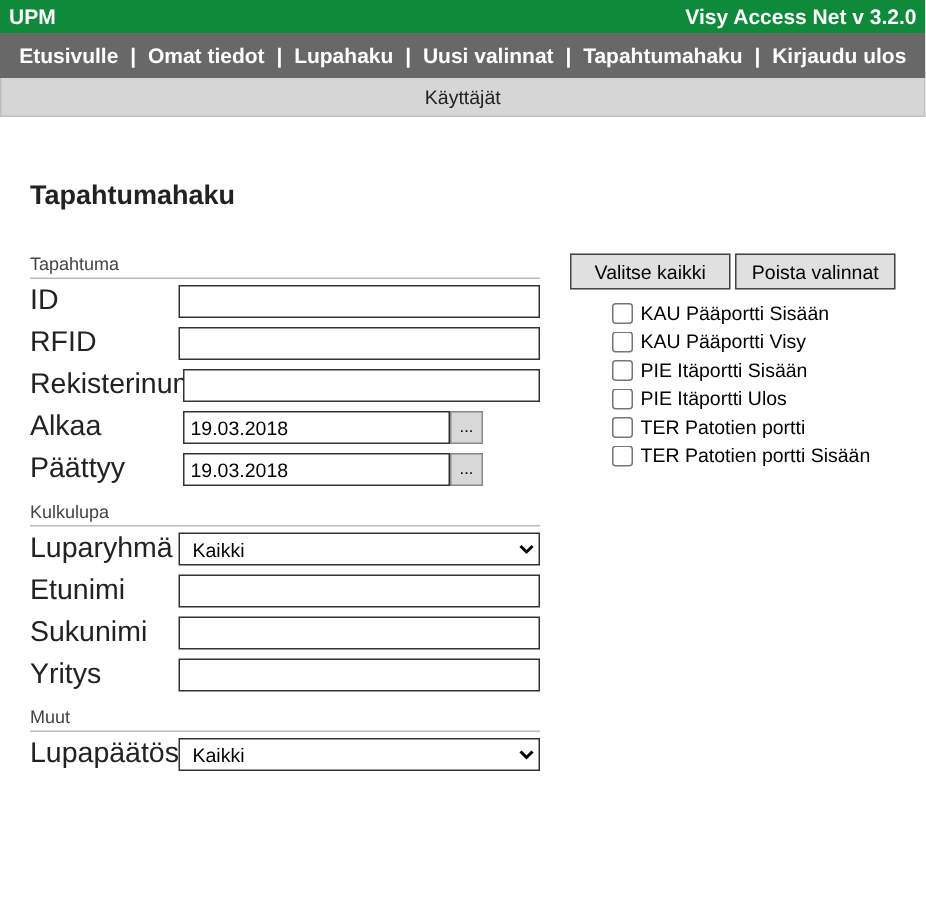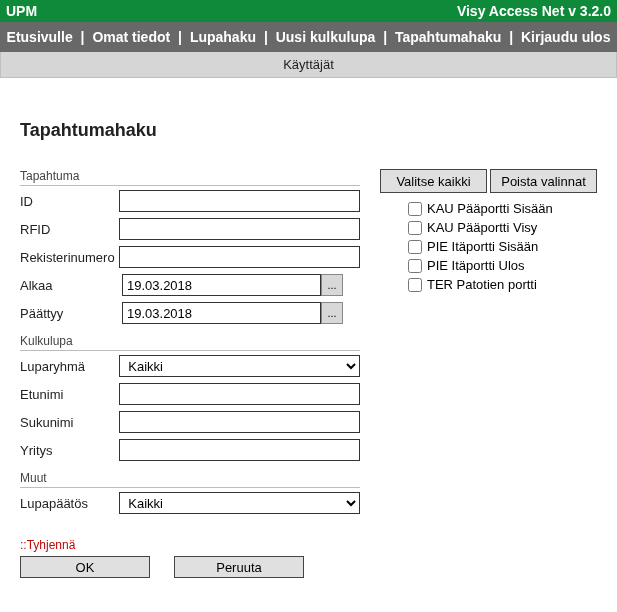--- a/index.html
+++ b/index.html
@@ -62,34 +62,34 @@
     padding-bottom: 2px;
     margin-bottom: 4px;
   }
   .field-row {
     display: flex;
     align-items: center;
     margin-bottom: 6px;
   }
   .field-row label {
     width: 102px;
-    font-size: 13px;
+    font-size: 19px;
     color: #222;
   }
   .field-row input[type="text"],
   .field-row select {
     width: 247px;
     height: 22px;
     border: 1px solid #333;
     padding: 0 4px;
     font-size: 13px;
     background: #fff;
   }
   .date-row input[type="text"] {
-    width: 199px;
+    width: 178px;
   }
   .date-btn {
     width: 22px;
     height: 22px;
     border: 1px solid #888;
     background: #d8d8d8;
     margin-left: 0px;
     cursor: pointer;
     text-align: center;
     font-size: 11px;
@@ -154,21 +154,21 @@
   <span>Visy Access Net v 3.2.0</span>
 </div>
 
 <div class="navbar">
   <span>Etusivulle</span>
   <span class="sep">|</span>
   <span>Omat tiedot</span>
   <span class="sep">|</span>
   <span>Lupahaku</span>
   <span class="sep">|</span>
-  <span>Uusi kulkulupa</span>
+  <span>Uusi valinnat</span>
   <span class="sep">|</span>
   <span>Tapahtumahaku</span>
   <span class="sep">|</span>
   <span>Kirjaudu ulos</span>
 </div>
 
 <div class="subbar">
   <span>Käyttäjät</span>
 </div>
 
@@ -225,27 +225,20 @@
 
       <div class="section-label" style="margin-top:10px">Muut</div>
 
       <div class="field-row">
         <label>Lupapäätös</label>
         <select>
           <option>Kaikki</option>
         </select>
       </div>
 
-      <div style="margin-top:22px">
-        <span class="clear-link">::Tyhjennä</span>
-        <div class="bottom-buttons">
-          <button>OK</button>
-          <button>Peruuta</button>
-        </div>
-      </div>
     </div>
 
     <div class="right-col">
 
       <div class="btn-row">
         <button>Valitse kaikki</button>
         <button>Poista valinnat</button>
       </div>
 
       <div class="check-row">
@@ -261,15 +254,19 @@
         <span>PIE Itäportti Sisään</span>
       </div>
       <div class="check-row">
         <input type="checkbox" style="">
         <span>PIE Itäportti Ulos</span>
       </div>
       <div class="check-row">
         <input type="checkbox" style="">
         <span>TER Patotien portti</span>
       </div>
+      <div class="check-row">
+        <input type="checkbox" style="">
+        <span>TER Patotien portti Sisään</span>
+      </div>
     </div>
   </div>
 </div>
 
 </body></html>

